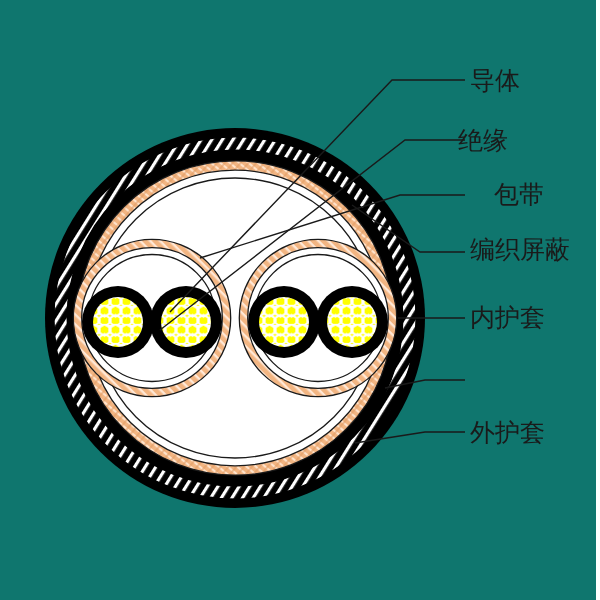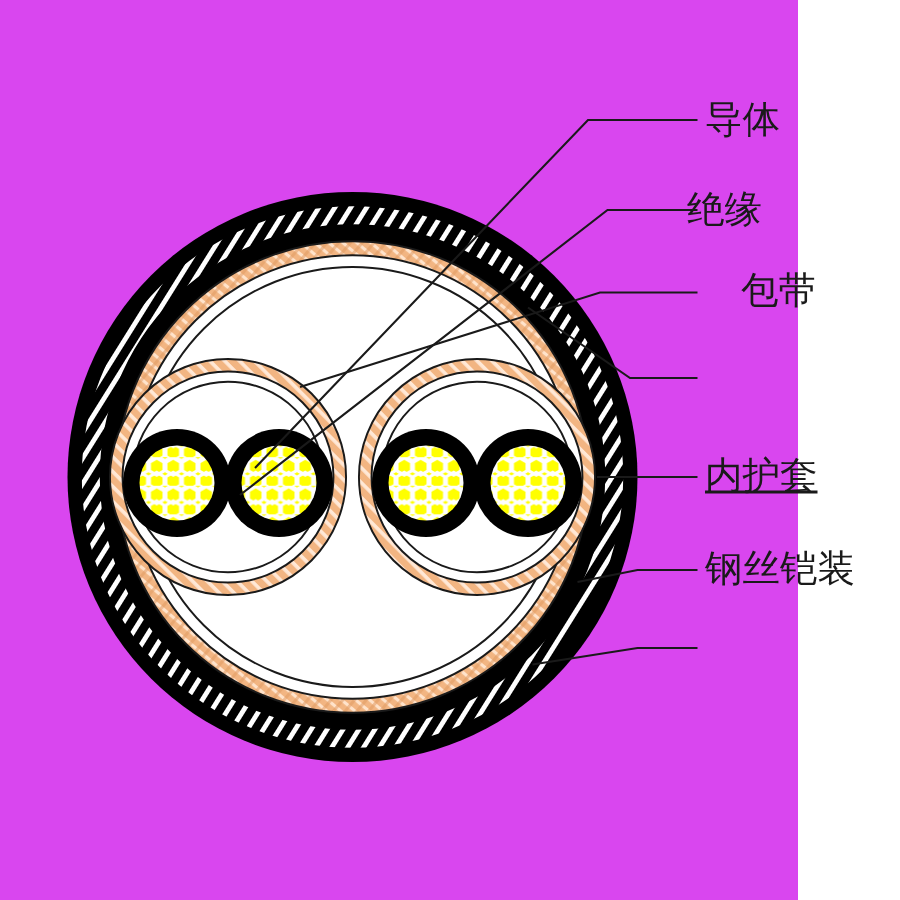--- a/index.html
+++ b/index.html
@@ -8,23 +8,23 @@
     background: #ffffff;
   }
   body {
     width: 600px;
     height: 600px;
     font-family: "Liberation Sans", sans-serif;
     overflow: hidden;
   }
   #diagram-root {
     position: relative;
-    width: 532px;
+    width: 596px;
     height: 600px;
-    background: #d946ef;
+    background: #0f766e;
     text-align: center;
   }
   svg.cable-svg {
     position: absolute;
     left: 0;
     top: 0;
     width: 600px;
     height: 600px;
     display: block;
   }
@@ -151,19 +151,20 @@
       <path d="M355,443 L425,432 L465,432"></path>
     </g>
   </svg>
 
   <div class="callout-label" style="left:470px; top:68px;">导体</div>
 
   <div class="callout-label" style="left:458px; top:128px;">绝缘</div>
 
   <div class="callout-label" style="left:494px; top:182px;">包带</div>
 
+  <div class="callout-label" style="left:470px; top:237px;">编织屏蔽</div>
 
-  <div class="callout-label" style="left:470px; top:305px;text-decoration:underline;">内护套</div>
+  <div class="callout-label" style="left:470px; top:305px;">内护套</div>
 
-  <div class="callout-label" style="left:470px; top:367px;">钢丝铠装</div>
 
+  <div class="callout-label" style="left:470px; top:420px;">外护套</div>
 
 </div>
 
 </body></html>

